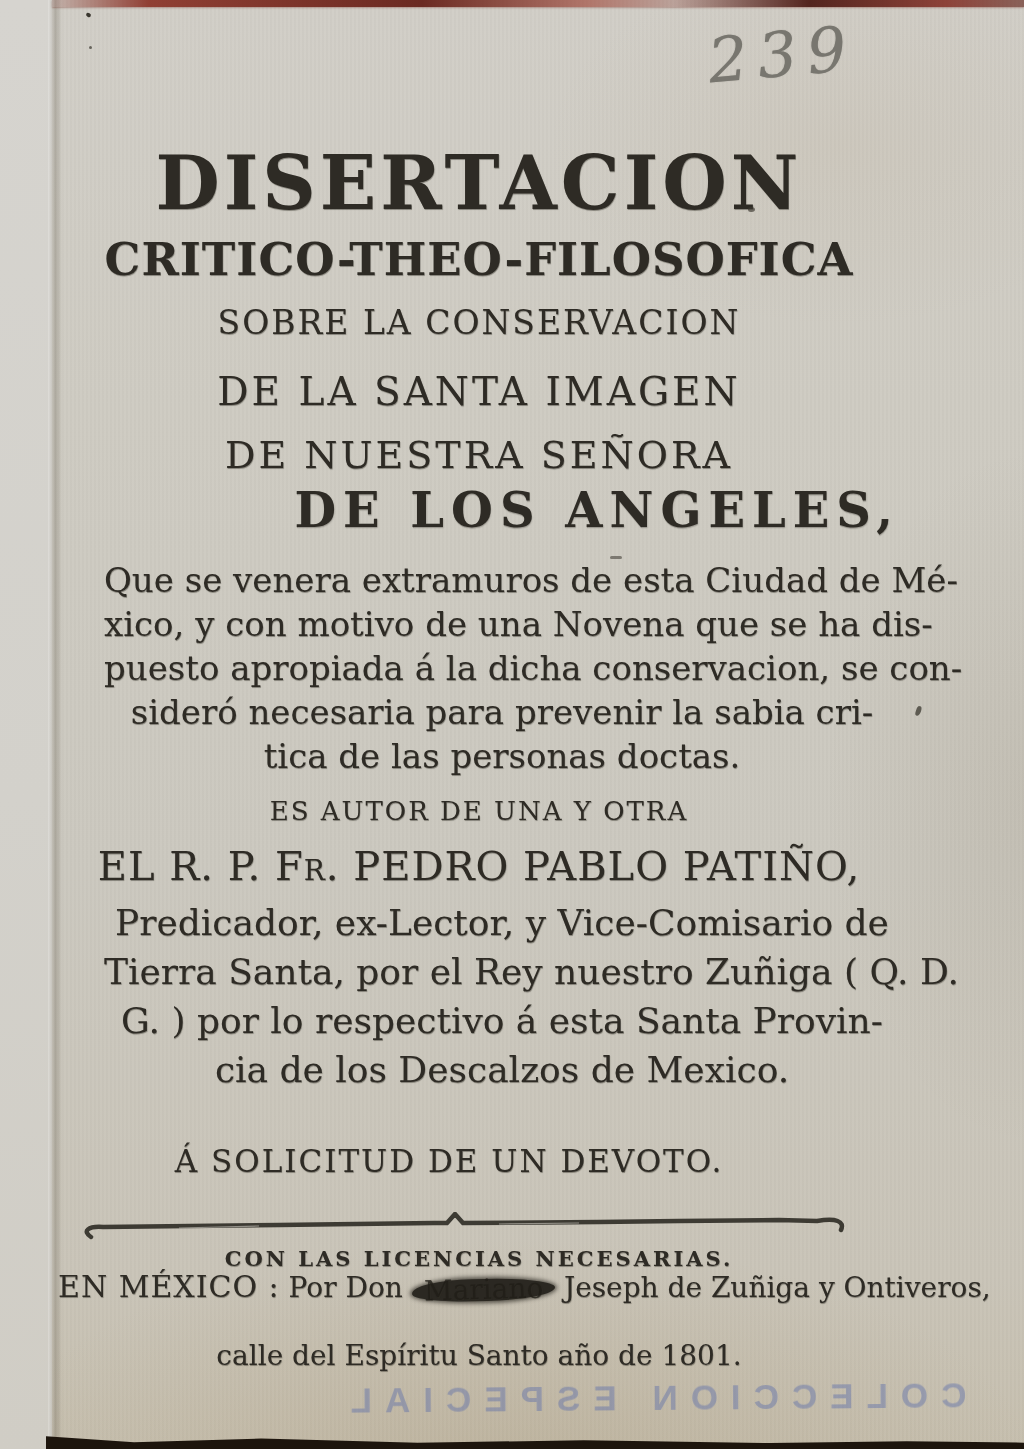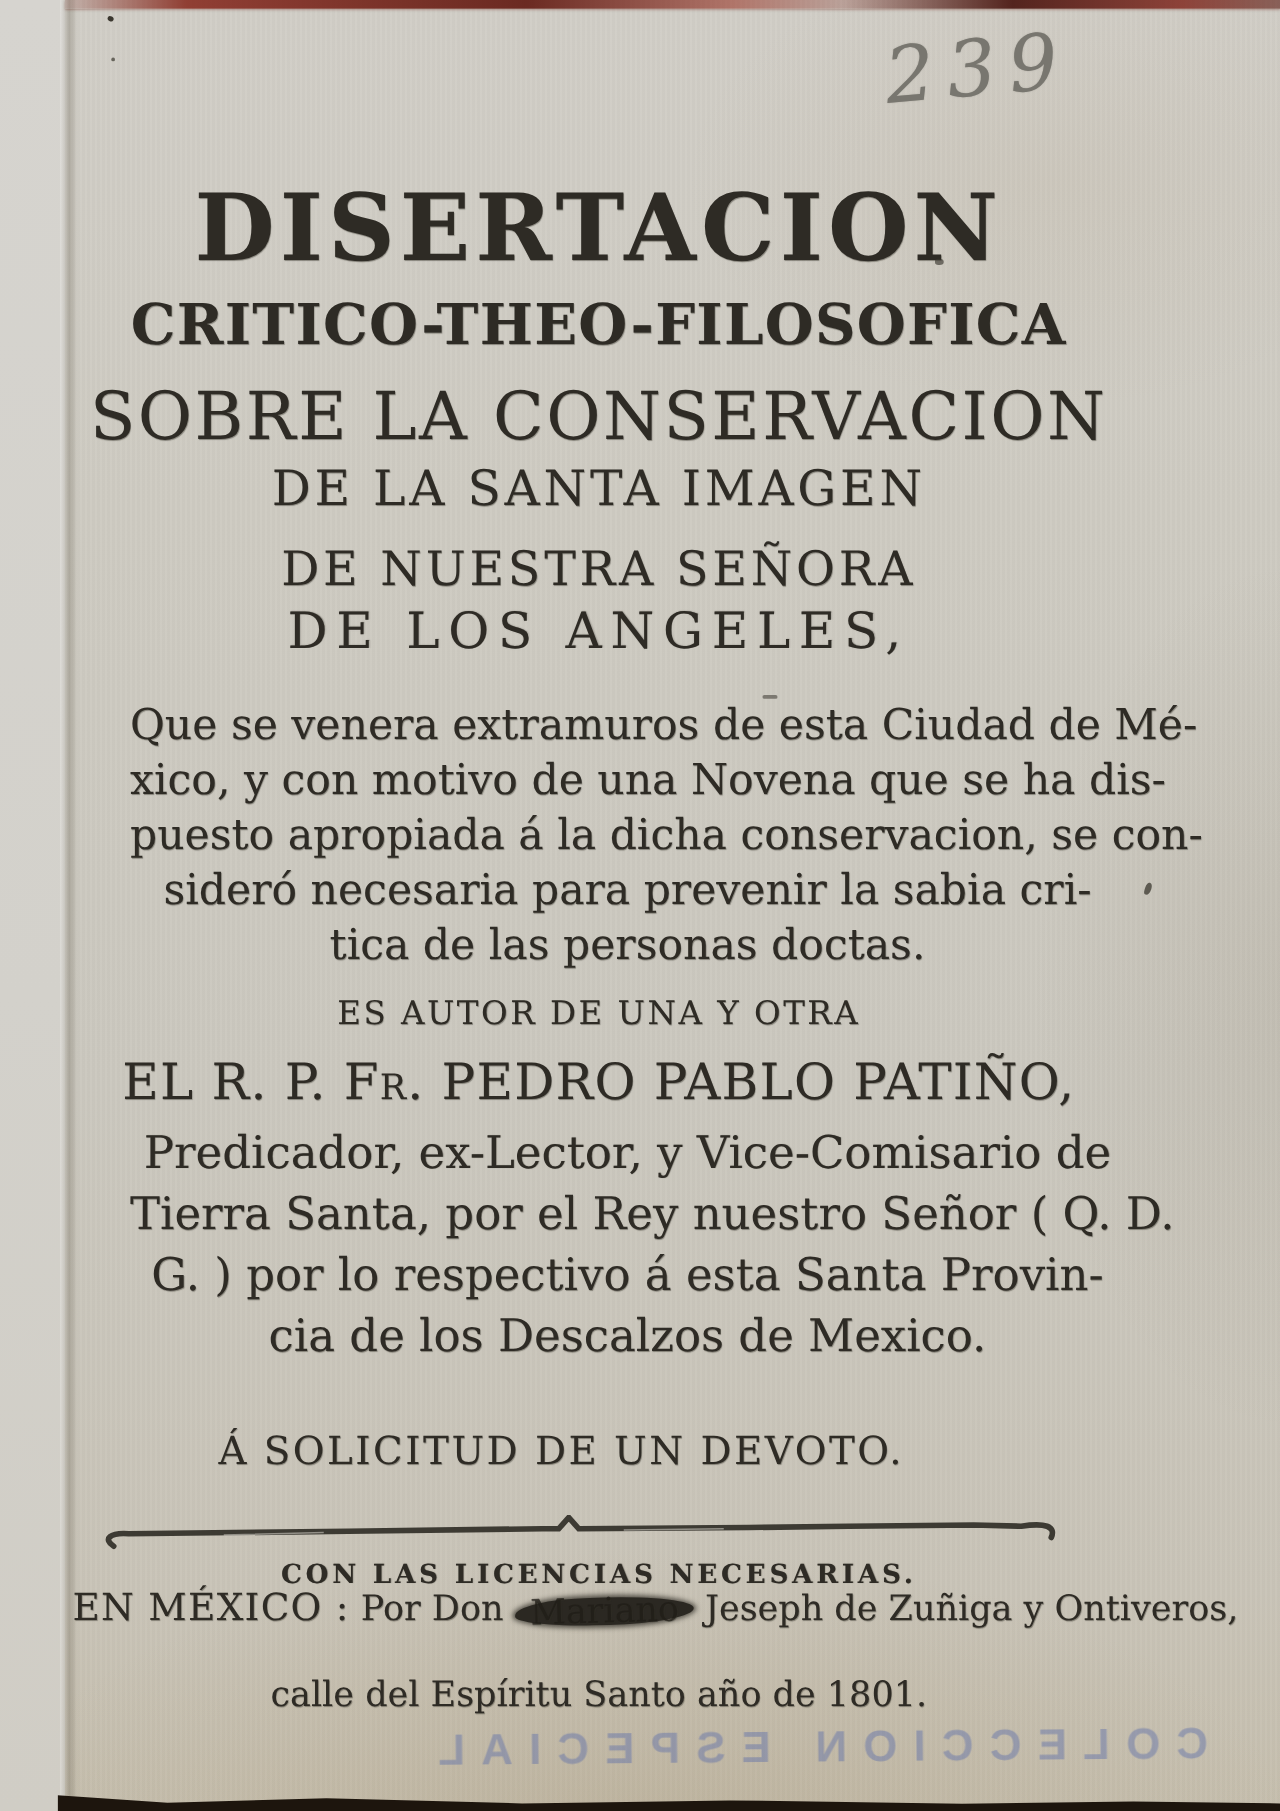--- a/index.html
+++ b/index.html
@@ -39,25 +39,25 @@
     clip-path:polygon(0 15%, 9% 55%, 22% 30%, 38% 58%, 55% 42%, 74% 60%, 88% 48%, 100% 58%, 100% 100%, 0 100%);
   }
   .line{
     position:absolute;left:58px;width:842px;
     text-align:center;white-space:nowrap;
     color:#2e2b25;
     text-shadow:0.5px 0.6px 0.7px rgba(52,48,40,0.45);
   }
   .t-main     {top:140px;font-size:74px;font-weight:bold;letter-spacing:4px;}
   .t-sub1     {top:233px;font-size:45px;font-weight:bold;letter-spacing:1px;}
-  .t-sub2     {top:303px;font-size:53px;letter-spacing:2px;}
+  .t-sub2     {top:303px;font-size:33px;letter-spacing:2px;}
   .t-sub3     {top:369px;font-size:39px;letter-spacing:3px;}
   .t-sub4     {top:433px;font-size:38px;letter-spacing:3px;}
-  .t-ornate   {top:482px;font-size:40px;font-weight:normal;letter-spacing:7px;
-               text-shadow:1px 1px 0 rgba(236,233,224,0.35), 0.5px 0.5px 1px rgba(40,37,30,0.6);}
+  .t-ornate   {top:482px;font-size:48px;font-weight:bold;letter-spacing:7px;
+               text-shadow:1px 1px 0 rgba(236,233,224,0.35), 0.5px 0.5px 1px rgba(40,37,30,0.6);text-align:right;}
   .argument   {top:558px;font-size:34px;line-height:44px;}
   .arg-line   {white-space:nowrap;margin-left:46px;}
   .author-head{top:796px;font-size:26px;letter-spacing:2px;}
   .author-name{top:843px;font-size:40px;letter-spacing:1px;font-variant:small-caps;}
   .author-tit {top:898px;font-size:36px;line-height:49px;}
   .dedication {top:1143px;font-size:31px;letter-spacing:2px;left:28px;}
   .divider    {top:1212px;}
   .license    {top:1246px;font-size:21px;letter-spacing:3px;font-weight:bold;}
   .imprint1   {top:1269px;font-size:28px;}
   .imprint1 .city{font-size:30px;letter-spacing:1px;}
@@ -122,21 +122,21 @@
     <div class="arg-line">sideró necesaria para prevenir la sabia cri-</div>
     <div class="arg-line">tica de las personas doctas.</div>
   </div>
 
   <div class="line author-head">ES AUTOR DE UNA Y OTRA</div>
 
   <div class="line author-name">EL R. P. Fr. PEDRO PABLO PATIÑO,</div>
 
   <div class="line author-tit">
     <div class="arg-line">Predicador, ex-Lector, y Vice-Comisario de</div>
-    <div class="arg-line">Tierra Santa, por el Rey nuestro Señor ( Q. D.</div>
+    <div class="arg-line">Tierra Santa, por el Rey nuestro Zuñiga ( Q. D.</div>
     <div class="arg-line">G. ) por lo respectivo á esta Santa Provin-</div>
     <div class="arg-line">cia de los Descalzos de Mexico.</div>
   </div>
 
   <div class="line dedication">Á SOLICITUD DE UN DEVOTO.</div>
 
   <div class="line divider">
     <svg class="rule" width="800" height="30" viewBox="0 0 800 30">
       <path d="M12,25 C3,19 9,14 24,15 L200,13 L355,11 L368,11 L376,2 L384,11 L520,10 L600,9 L700,8 L738,9 C757,6 766,9 762,18" fill="none" stroke="#2e2b25" stroke-width="4.5" stroke-linecap="round" opacity="0.9"></path>
       <path d="M100,16 L180,14 M420,12 L500,11" fill="none" stroke="#cbc8bf" stroke-width="1.2" opacity="0.6"></path>

